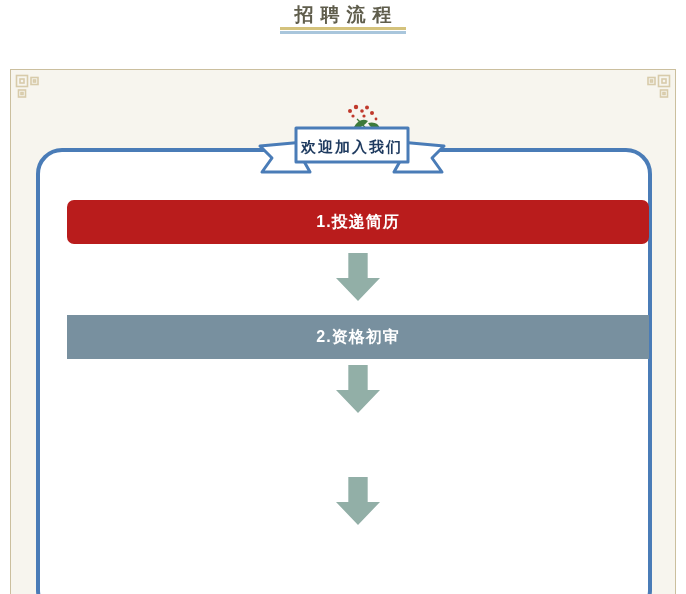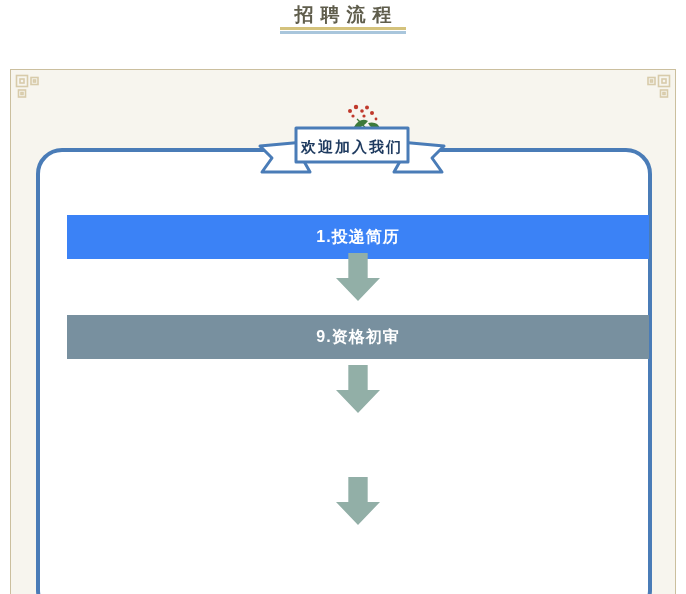--- a/index.html
+++ b/index.html
@@ -118,27 +118,27 @@
 
       <svg class="ribbon" viewBox="0 0 200 56">
         <g style="stroke:var(--accent-blue)" stroke-width="3" fill="#ffffff" stroke-linejoin="round">
           <path d="M52 22 L8 26 L20 38 L10 52 L58 52 L49 36 Z"></path>
           <path d="M148 22 L192 26 L180 38 L190 52 L142 52 L151 36 Z"></path>
           <rect x="44" y="8" width="112" height="34"></rect>
         </g>
       </svg>
       <div class="ribbon-label">欢迎加入我们</div>
 
-      <div class="step" style="top: 63px; background-color: #3b82f6;">
+      <div class="step" style="top: 48px; background-color: #b91c1c; border-radius: 7px;">
         <span class="step-label">1.投递简历</span>
       </div>
       <div class="arrow" style="top: 101px; background-color: rgb(146, 175, 167);"></div>
 
       <div class="step" style="top: 163px; background-color: rgb(120, 144, 159);">
-        <span class="step-label">9.资格初审</span>
+        <span class="step-label">2.资格初审</span>
       </div>
       <div class="arrow" style="top: 213px; background-color: rgb(146, 175, 167);"></div>
 
       <div class="arrow" style="top: 325px; background-color: rgb(146, 175, 167);"></div>
 
 
     </div>
   </div>
 </div>
 

